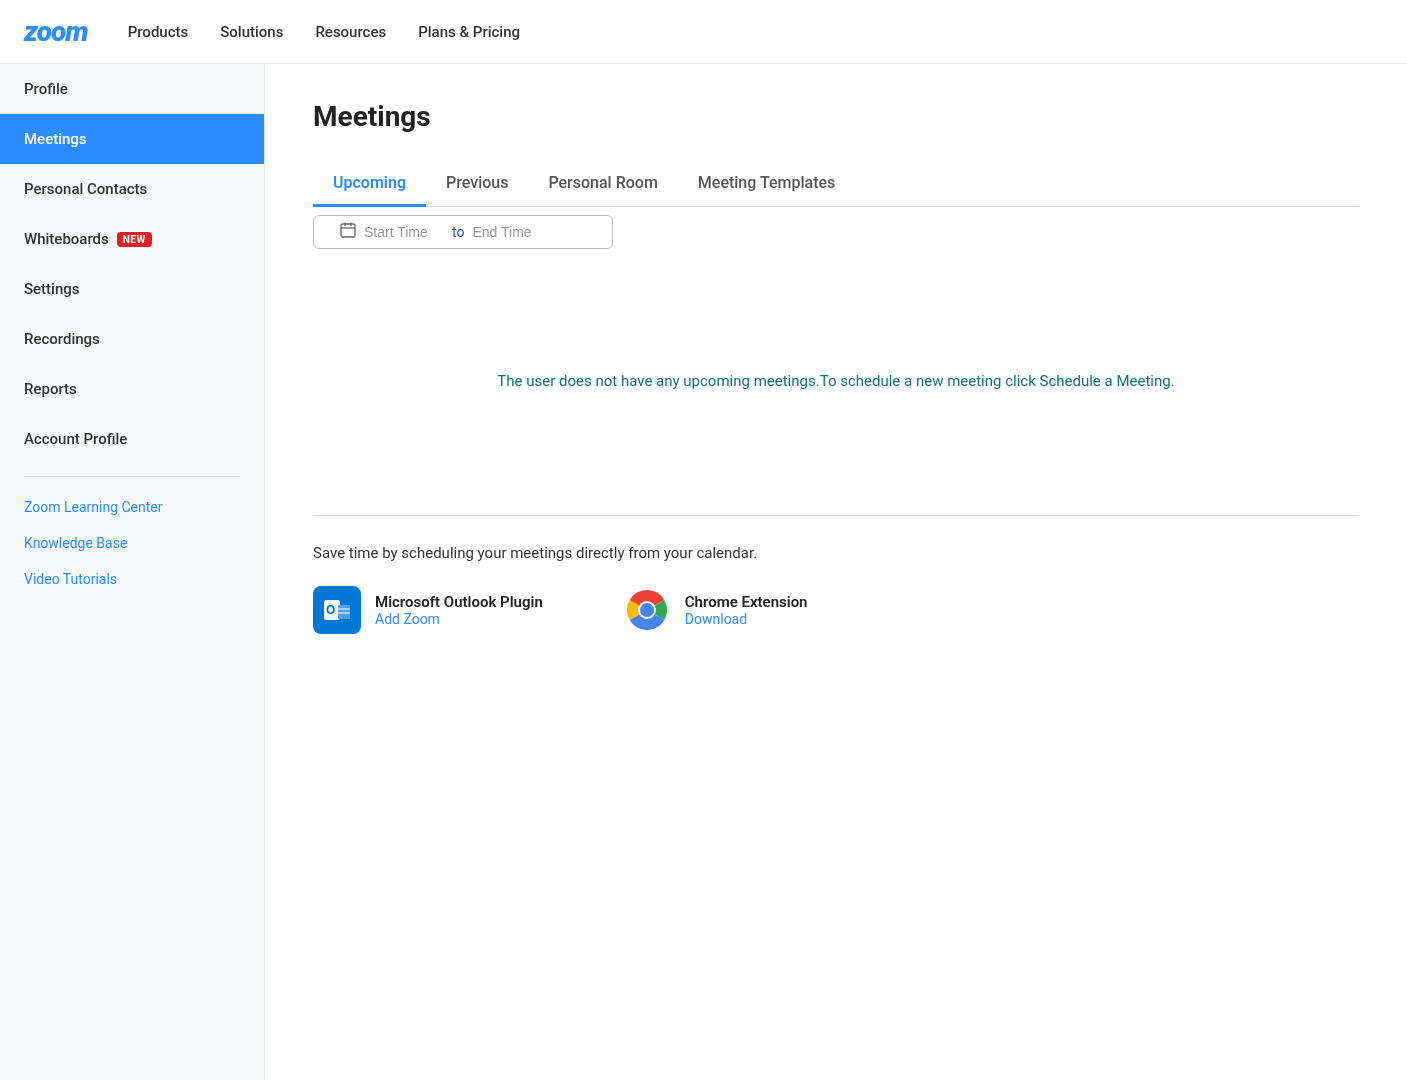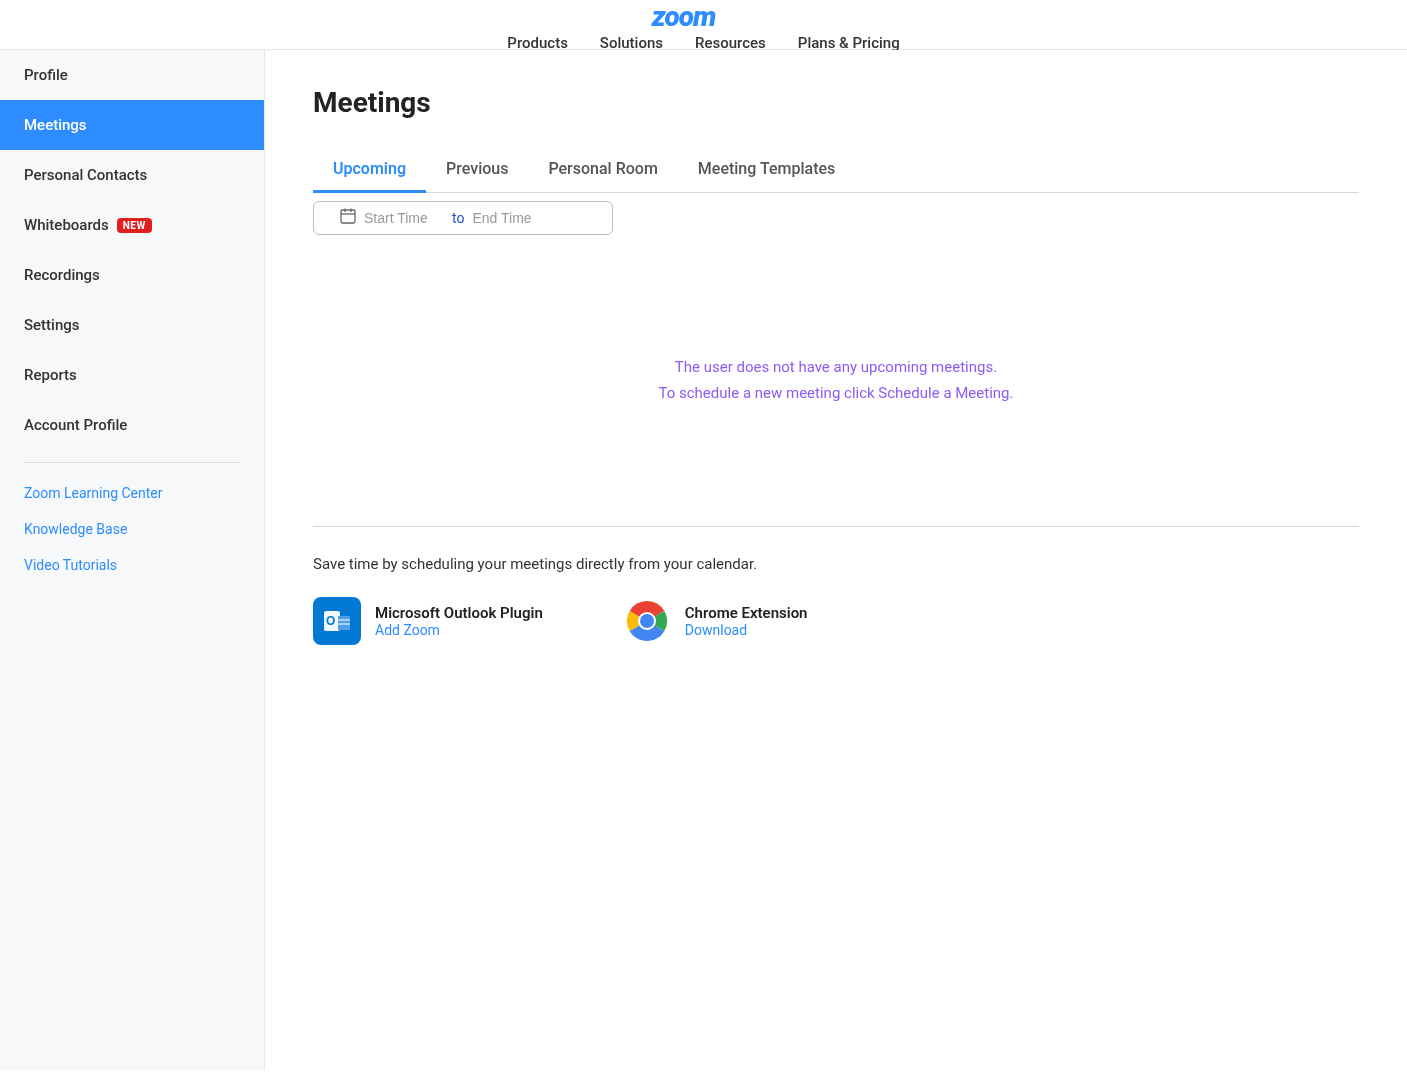--- a/index.html
+++ b/index.html
@@ -2,25 +2,24 @@
 <html><head>
   <meta charset="utf-8">
   <style>
     * { margin: 0; padding: 0; box-sizing: border-box; }
     body { font-family: -apple-system, BlinkMacSystemFont, 'Segoe UI', Roboto, sans-serif; background: #fff; color: #333; }
 
     
     .top-nav {
       display: flex;
       align-items: center;
-      padding: 0 36px;
-      height: 50px;
+      padding: 0 24px;
+      height: 64px;
       border-bottom: 1px solid #e8e8e8;
       background: #fff;
-      flex-direction: column;
     }
     .logo {
       color: #2D8CFF;
       font-size: 28px;
       font-weight: 900;
       letter-spacing: -1px;
       margin-right: 40px;
     }
     .nav-links {
       display: flex;
@@ -156,25 +155,25 @@
       background: transparent;
       border: none;
       outline: none;
       width: 80px;
     }
     .date-end-input::placeholder { color: #999; }
 
     
     .empty-state {
       display: flex;
-      flex-direction: column;
+      flex-direction: row;
       align-items: center;
       justify-content: center;
       padding: 80px 0 60px 0;
-      color: #8b5cf6;
+      color: #0f766e;
       font-size: 15px;
       line-height: 1.7;
       text-align: center;
     }
 
     
     .footer-section {
       margin-top: 60px;
       border-top: 1px solid #d9d9d9;
       padding-top: 28px;
@@ -245,25 +244,25 @@
     <a class="sidebar-item active">
       <span>Meetings</span>
     </a>
     <a class="sidebar-item">
       <span>Personal Contacts</span>
     </a>
     <a class="sidebar-item">
       <span>Whiteboards</span>
       <span class="badge-new">NEW</span>
     </a>
-    <a class="sidebar-item">
-      <span>Recordings</span>
-    </a>
     <a class="sidebar-item" style="cursor:pointer;">
       <span>Settings</span>
+    </a>
+    <a class="sidebar-item">
+      <span>Recordings</span>
     </a>
     <a class="sidebar-item">
       <span>Reports</span>
     </a>
     <a class="sidebar-item">
       <span>Account Profile</span>
     </a>
 
     <hr class="sidebar-divider">
 

